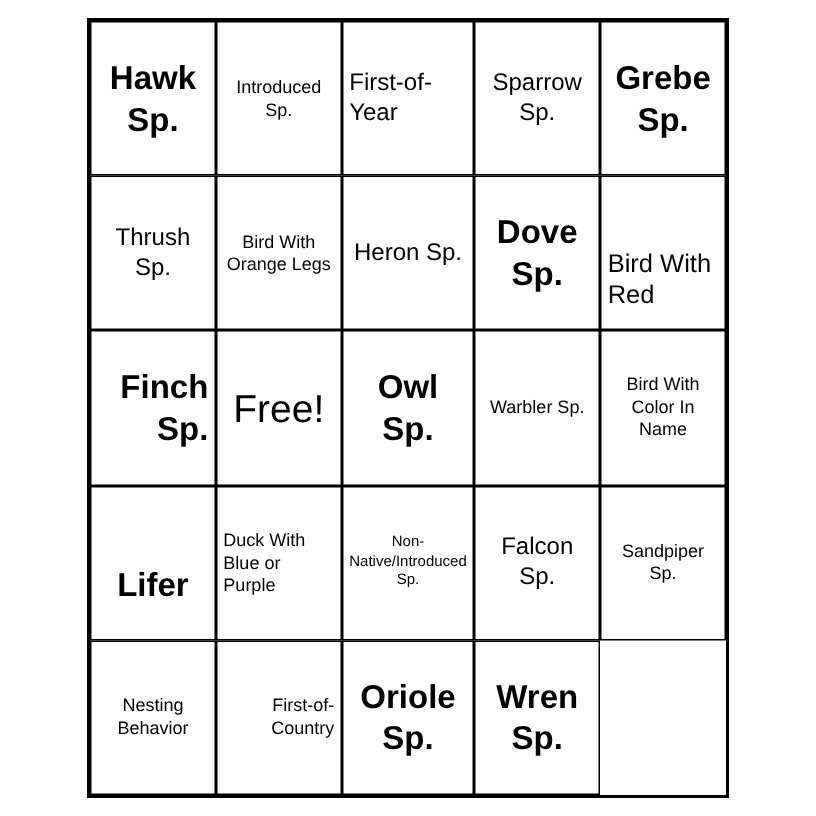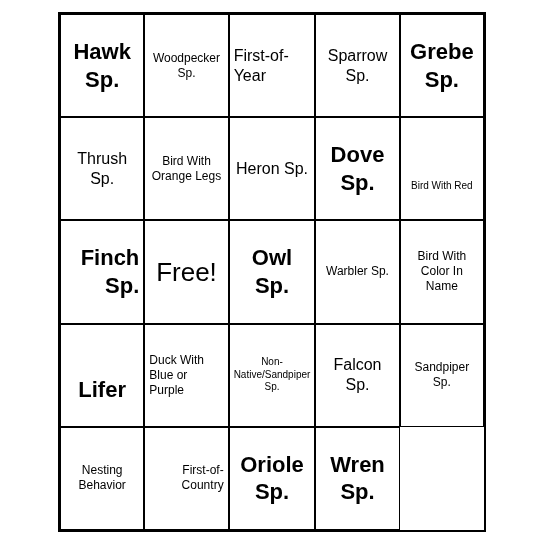--- a/index.html
+++ b/index.html
@@ -38,21 +38,21 @@
     }
   </style>
 </head>
 <body>
 
 <div class="bingo-board">
 <div class="cell">
       <span style="font-size: 22px; font-weight: bold; text-align: center; line-height: 1.25;">Hawk Sp.</span>
     </div>
     <div class="cell">
-      <span style="font-size: 12px; font-weight: normal; text-align: center; line-height: 1.25;">Woodpecker Sp.</span>
+      <span style="font-size: 12px; font-weight: normal; text-align: center; line-height: 1.25;">Introduced Sp.</span>
     </div>
     <div class="cell">
       <span style="font-size: 16px; font-weight: normal; text-align: left; line-height: 1.25;">First-of-Year</span>
     </div>
     <div class="cell">
       <span style="font-size: 16px; font-weight: normal; text-align: center; line-height: 1.25;">Sparrow Sp.</span>
     </div>
     <div class="cell">
       <span style="font-size: 22px; font-weight: bold; text-align: center; line-height: 1.25;">Grebe Sp.</span>
     </div>
@@ -62,21 +62,21 @@
     <div class="cell">
       <span style="font-size: 12px; font-weight: normal; text-align: center; line-height: 1.25;">Bird With Orange Legs</span>
     </div>
     <div class="cell">
       <span style="font-size: 16px; font-weight: normal; text-align: center; line-height: 1.25;">Heron Sp.</span>
     </div>
     <div class="cell">
       <span style="font-size: 22px; font-weight: bold; text-align: center; line-height: 1.25;">Dove Sp.</span>
     </div>
     <div class="cell">
-      <span style="font-size: 10px; font-weight: normal; text-align: right; line-height: 1.25; margin-top: 34px;">Bird With Red</span>
+      <span style="font-size: 17px; font-weight: normal; text-align: left; line-height: 1.25; margin-top: 34px;">Bird With Red</span>
     </div>
     <div class="cell">
       <span style="font-size: 22px; font-weight: bold; text-align: right; line-height: 1.25;">Finch Sp.</span>
     </div>
     <div class="cell">
       <span style="font-size: 26px; font-weight: normal; text-align: right; line-height: 1.25;">Free!</span>
     </div>
     <div class="cell">
       <span style="font-size: 22px; font-weight: bold; text-align: center; line-height: 1.25;">Owl Sp.</span>
     </div>
@@ -86,21 +86,21 @@
     <div class="cell">
       <span style="font-size: 12px; font-weight: normal; text-align: center; line-height: 1.25;">Bird With Color In Name</span>
     </div>
     <div class="cell">
       <span style="font-size: 22px; font-weight: bold; text-align: center; line-height: 1.25; margin-top: 29px;">Lifer</span>
     </div>
     <div class="cell">
       <span style="font-size: 12px; font-weight: normal; text-align: left; line-height: 1.25;">Duck With Blue or Purple</span>
     </div>
     <div class="cell">
-      <span style="font-size: 10px; font-weight: normal; text-align: center; line-height: 1.25;">Non-Native/Sandpiper Sp.</span>
+      <span style="font-size: 10px; font-weight: normal; text-align: center; line-height: 1.25;">Non-Native/Introduced Sp.</span>
     </div>
     <div class="cell">
       <span style="font-size: 16px; font-weight: normal; text-align: center; line-height: 1.25;">Falcon Sp.</span>
     </div>
     <div class="cell">
       <span style="font-size: 12px; font-weight: normal; text-align: center; line-height: 1.25;">Sandpiper Sp.</span>
     </div>
     <div class="cell">
       <span style="font-size: 12px; font-weight: normal; text-align: center; line-height: 1.25;">Nesting Behavior</span>
     </div>

